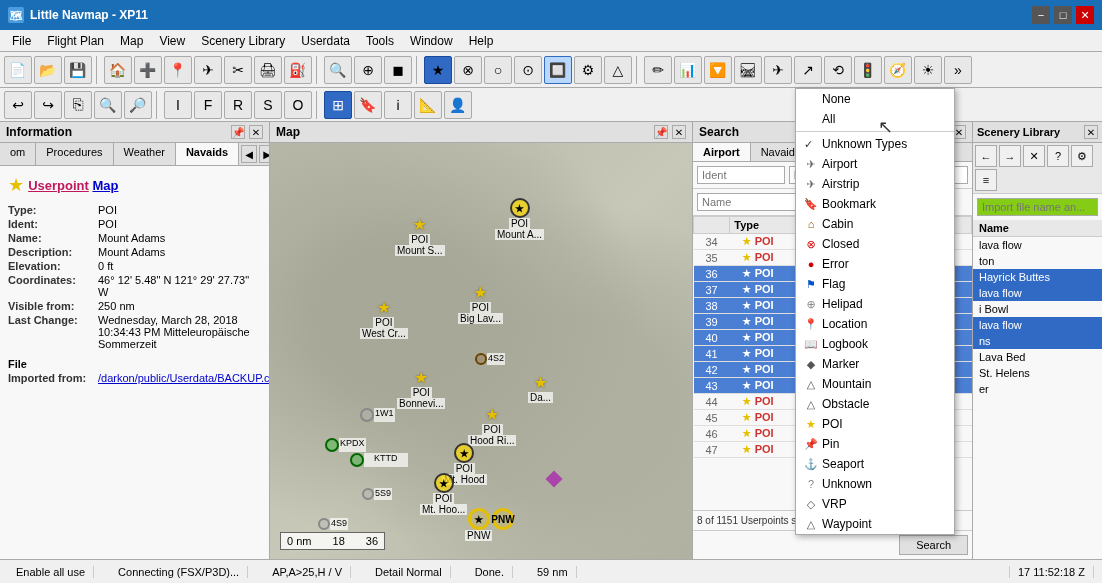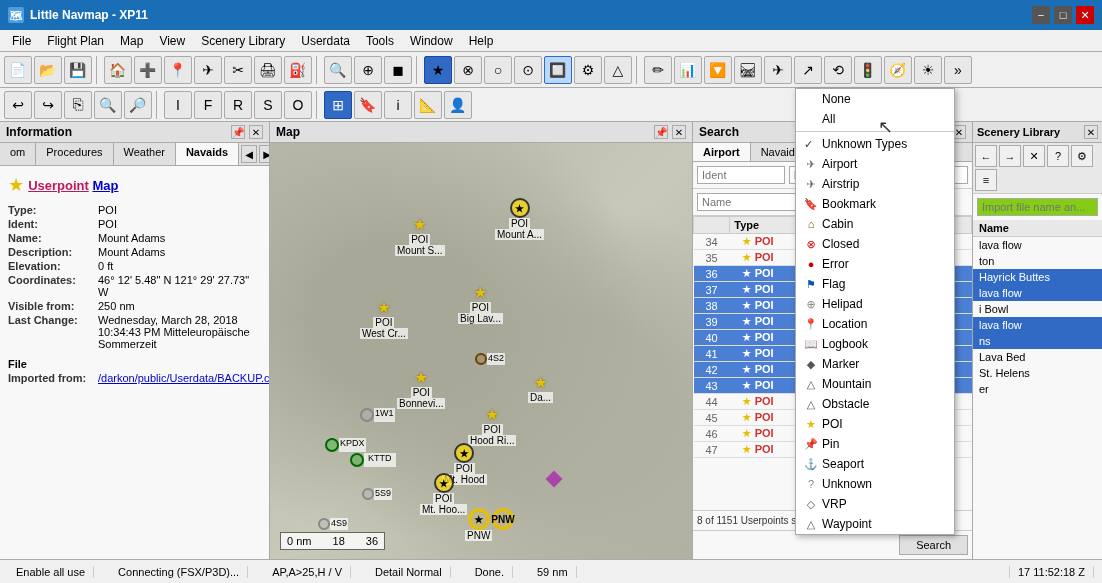--- a/index.html
+++ b/index.html
@@ -559,21 +559,21 @@
       <div class="airport-marker" style="position:absolute; left:55px; top:295px;">
         <div class="airport-circle"></div>
         <span style="font-size:9px; background:rgba(255,255,255,0.7); padding:0 1px;">KPDX</span>
       </div>
       <div class="airport-marker" style="position:absolute; left:90px; top:265px;">
         <div class="airport-circle" style="border-color:#888; background:rgba(180,180,180,0.3);"></div>
         <span style="font-size:9px; background:rgba(255,255,255,0.7); padding:0 1px;">1W1</span>
       </div>
       <div class="airport-marker" style="position:absolute; left:80px; top:310px;">
         <div class="airport-circle" style="border-color:#006600; background:rgba(0,180,0,0.3);"></div>
-        <span style="font-size:9px; background:rgba(255,255,255,0.7); padding:0 4px;">KTTD</span>
+        <span style="font-size:9px; background:rgba(255,255,255,0.7); padding:0 10px;">KTTD</span>
       </div>
       <div class="airport-marker" style="position:absolute; left:205px; top:210px;">
         <div style="width:12px; height:12px; border:2px solid #664400; border-radius:50%; background:rgba(150,100,50,0.3);"></div>
         <span style="font-size:9px; background:rgba(255,255,255,0.7); padding:0 1px;">4S2</span>
       </div>
       <div class="airport-marker" style="position:absolute; left:92px; top:345px;">
         <div style="width:12px; height:12px; border:2px solid #888; border-radius:50%; background:rgba(180,180,180,0.3);"></div>
         <span style="font-size:9px; background:rgba(255,255,255,0.7); padding:0 1px;">5S9</span>
       </div>
       <div class="airport-marker" style="position:absolute; left:48px; top:375px;">

